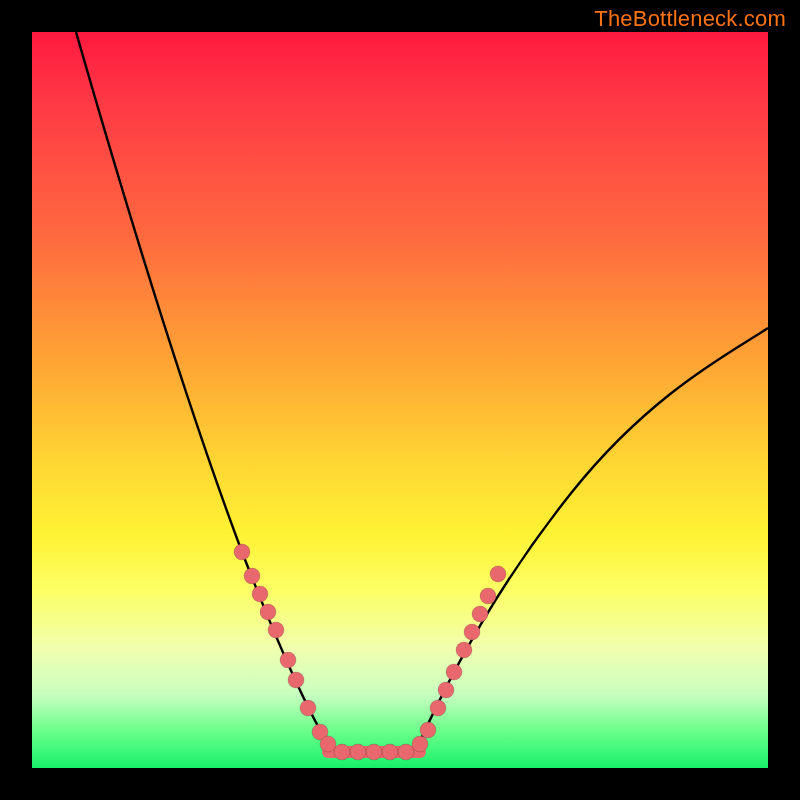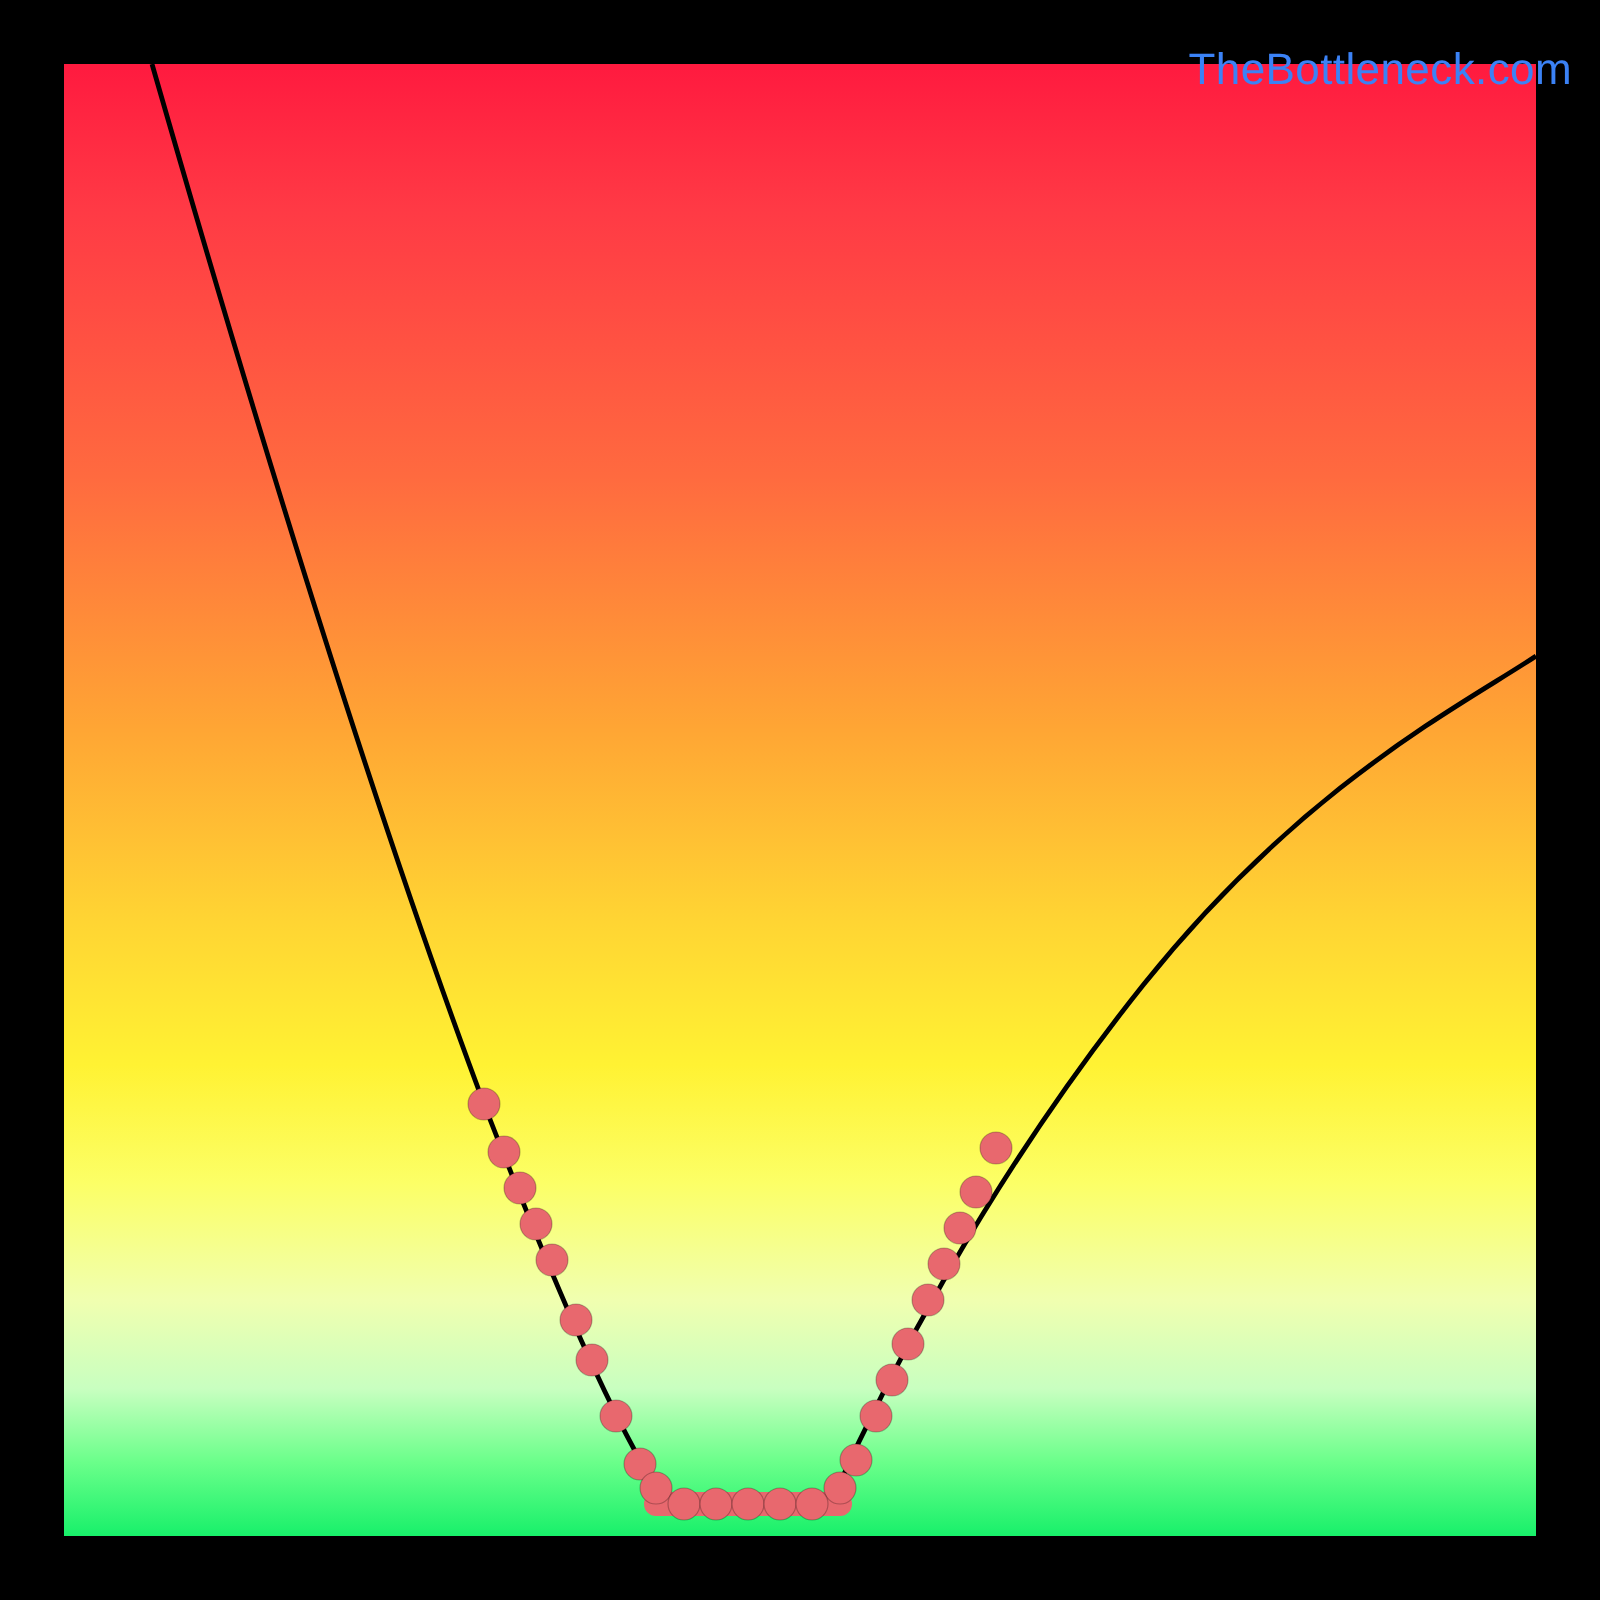--- a/index.html
+++ b/index.html
@@ -37,25 +37,24 @@
       #f0ffb0 84%,
       #c8ffc0 90%,
       #6aff8a 95%,
       #18f06a 100%
     );
   }
   .watermark {
     position: absolute;
     top: 6px;
     right: 14px;
-    color: #3b82f6;
+    color: #f97316;
     font-size: 22px;
     letter-spacing: 0.2px;
     user-select: none;
-    margin-top: 16px;
   }
   svg.curve {
     position: absolute;
     left: 0;
     top: 0;
     width: 736px;
     height: 736px;
   }
   .curve path {
     fill: none;

